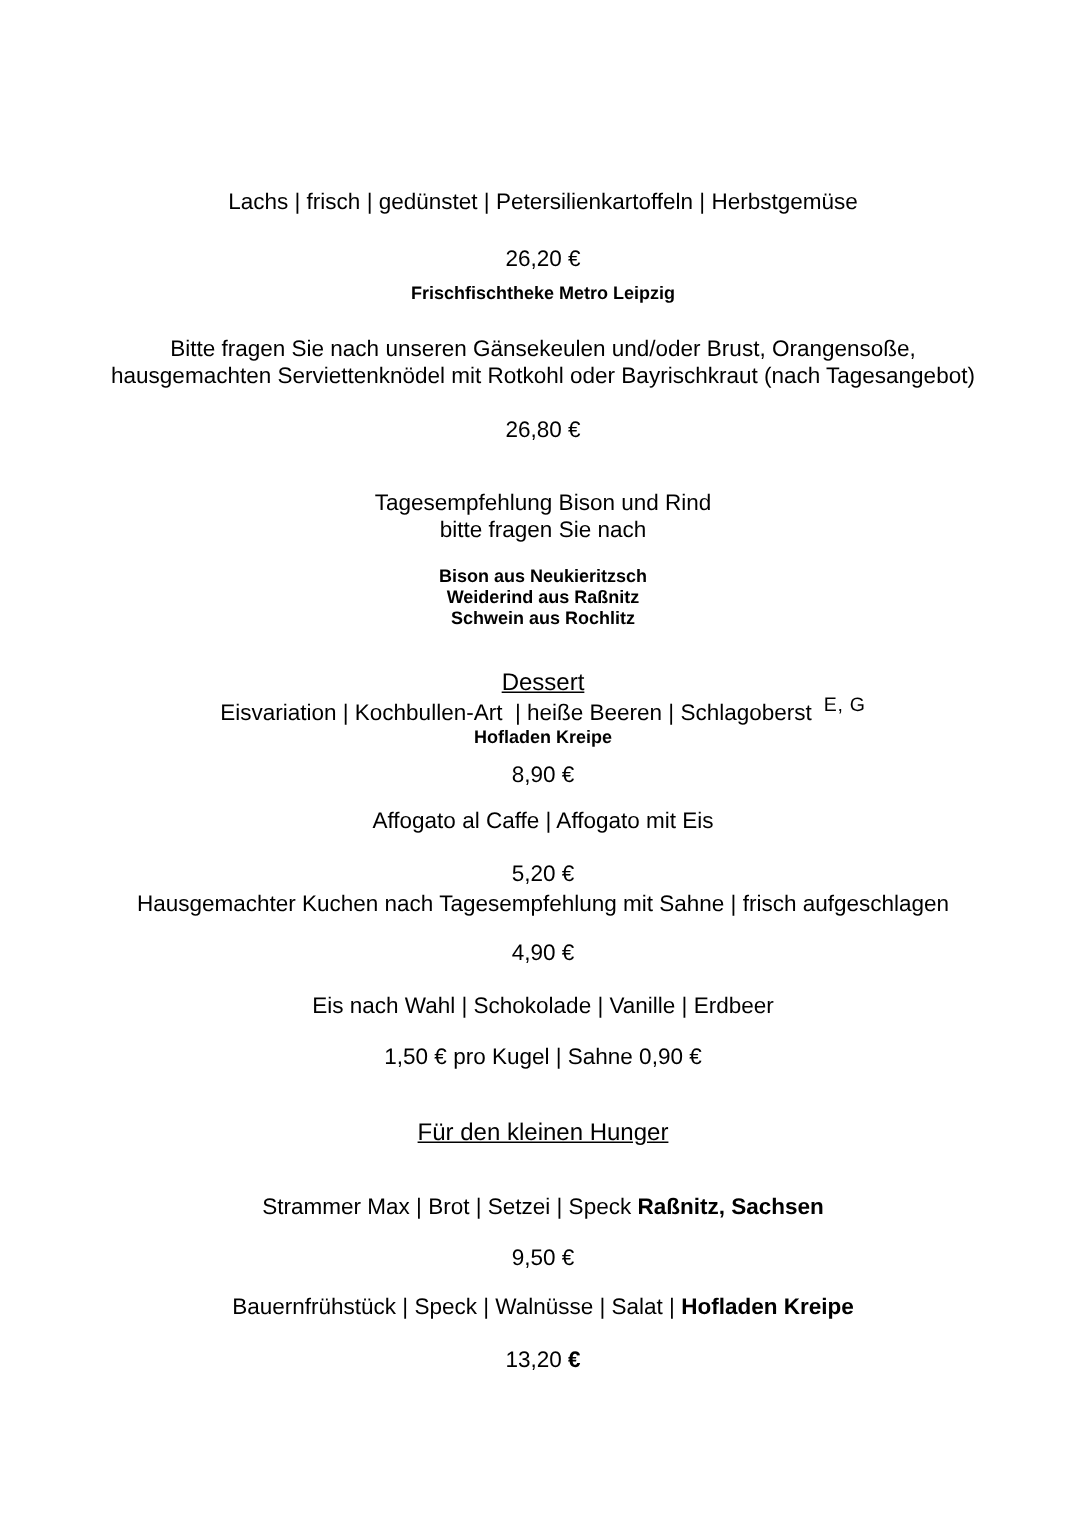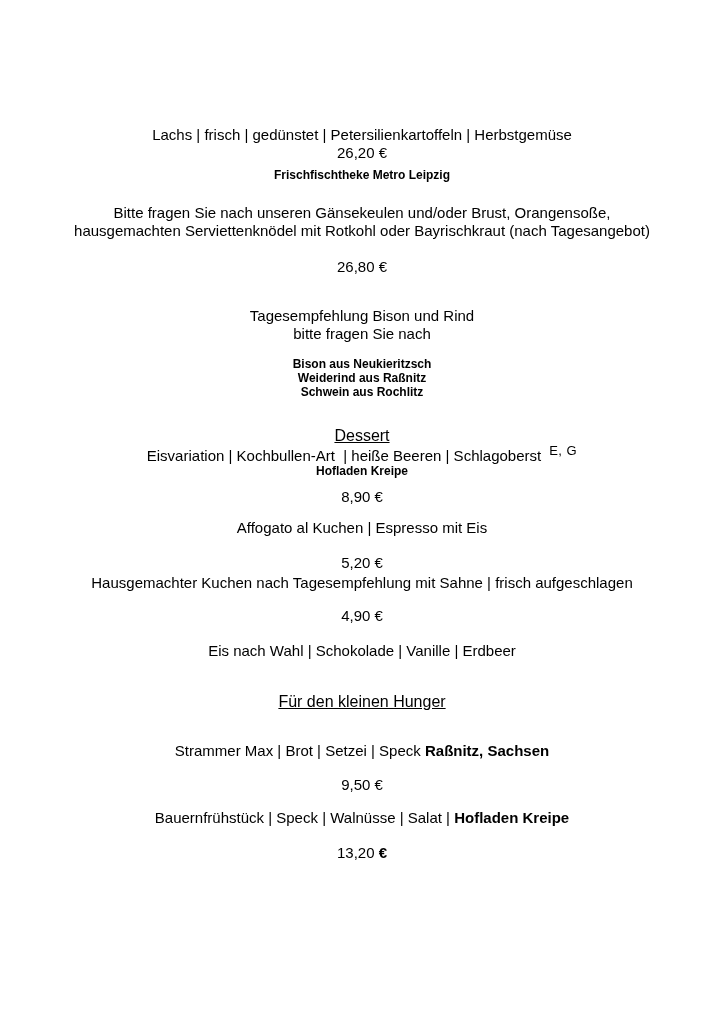--- a/index.html
+++ b/index.html
@@ -50,42 +50,43 @@
     letter-spacing: 0.5px;
   }
   b { font-weight: bold; }
 </style>
 </head>
 <body>
 
 <div class="page">
 
   <p class="line">Lachs | frisch | gedünstet | Petersilienkartoffeln | Herbstgemüse</p>
-  <p class="line" style="">26,20 €</p>
+  <p class="line" style="margin-top:20px">26,20 €</p>
   <p class="small-bold" style="margin-top:6px">Frischfischtheke Metro Leipzig</p>
 
   <p class="line" style="margin-top:22px"><span>Bitte fragen Sie nach unseren Gänsekeulen und/oder Brust, Orangensoße,</span><br><span>hausgemachten Serviettenknödel mit Rotkohl oder Bayrischkraut (nach Tagesangebot)</span></p>
   <p class="line" style="margin-top:18px">26,80 €</p>
 
   <p class="line" style="margin-top:31px"><span>Tagesempfehlung Bison und Rind</span><br><span>bitte fragen Sie nach</span></p>
   <p class="small-bold" style="margin-top:14px"><span>Bison aus Neukieritzsch</span><br><span>Weiderind aus Raßnitz</span><br><span>Schwein aus Rochlitz</span></p>
 
   <p class="heading" style="margin-top:27px">Dessert</p>
 
   <p class="line tight" style="margin-top:3px"><span>Eisvariation | Kochbullen-Art  | heiße Beeren | Schlagoberst</span><sup class="allergen">E, G</sup></p>
   <p class="small-bold">Hofladen Kreipe</p>
   <p class="line" style="margin-top:10px">8,90 €</p>
 
-  <p class="line" style="margin-top:13px">Affogato al Kuchen | Espresso mit Eis</p>
+  <p class="line" style="margin-top:13px">Affogato al Caffe | Affogato mit Eis</p>
   <p class="line" style="margin-top:17px">5,20 €</p>
 
   <p class="line" style="margin-top:2px">Hausgemachter Kuchen nach Tagesempfehlung mit Sahne | frisch aufgeschlagen</p>
   <p class="line" style="margin-top:15px">4,90 €</p>
 
   <p class="line" style="margin-top:17px">Eis nach Wahl | Schokolade | Vanille | Erdbeer</p>
+  <p class="line" style="margin-top:16px">1,50 € pro Kugel | Sahne 0,90 €</p>
 
   <p class="heading" style="margin-top:32px">Für den kleinen Hunger</p>
 
   <p class="line" style="margin-top:31px"><span>Strammer Max | Brot | Setzei | Speck</span> <b>Raßnitz, Sachsen</b></p>
   <p class="line" style="margin-top:16px">9,50 €</p>
 
   <p class="line" style="margin-top:15px"><span>Bauernfrühstück | Speck | Walnüsse | Salat |</span> <b>Hofladen Kreipe</b></p>
   <p class="line" style="margin-top:17px"><span>13,20</span> <b>€</b></p>
 
 </div>

